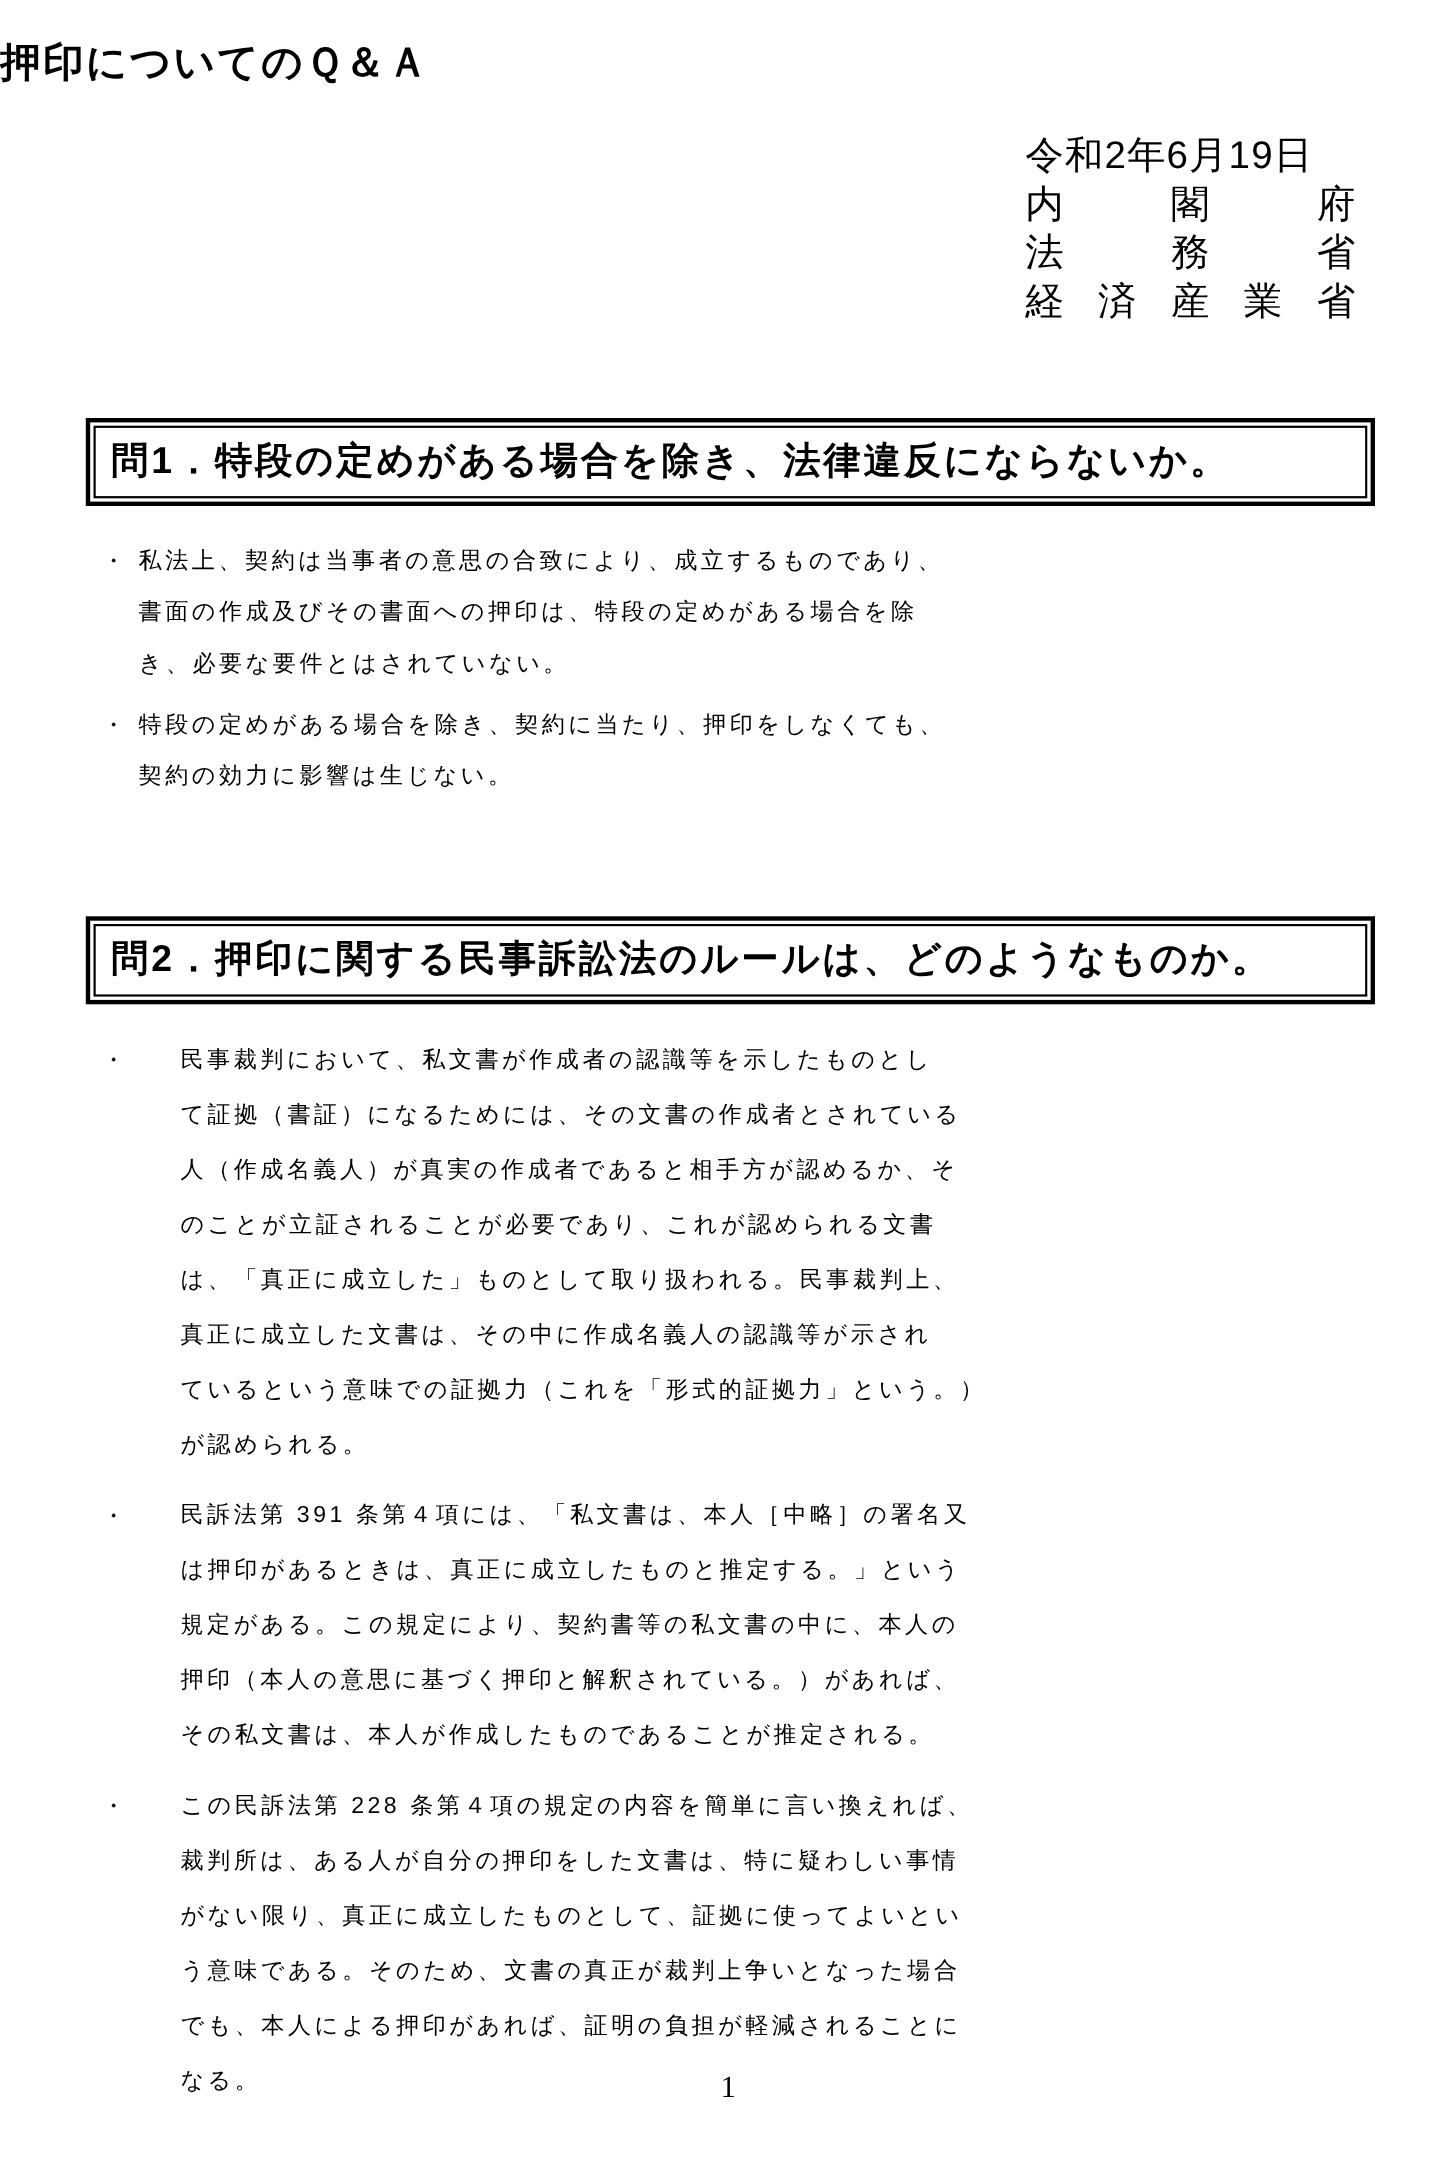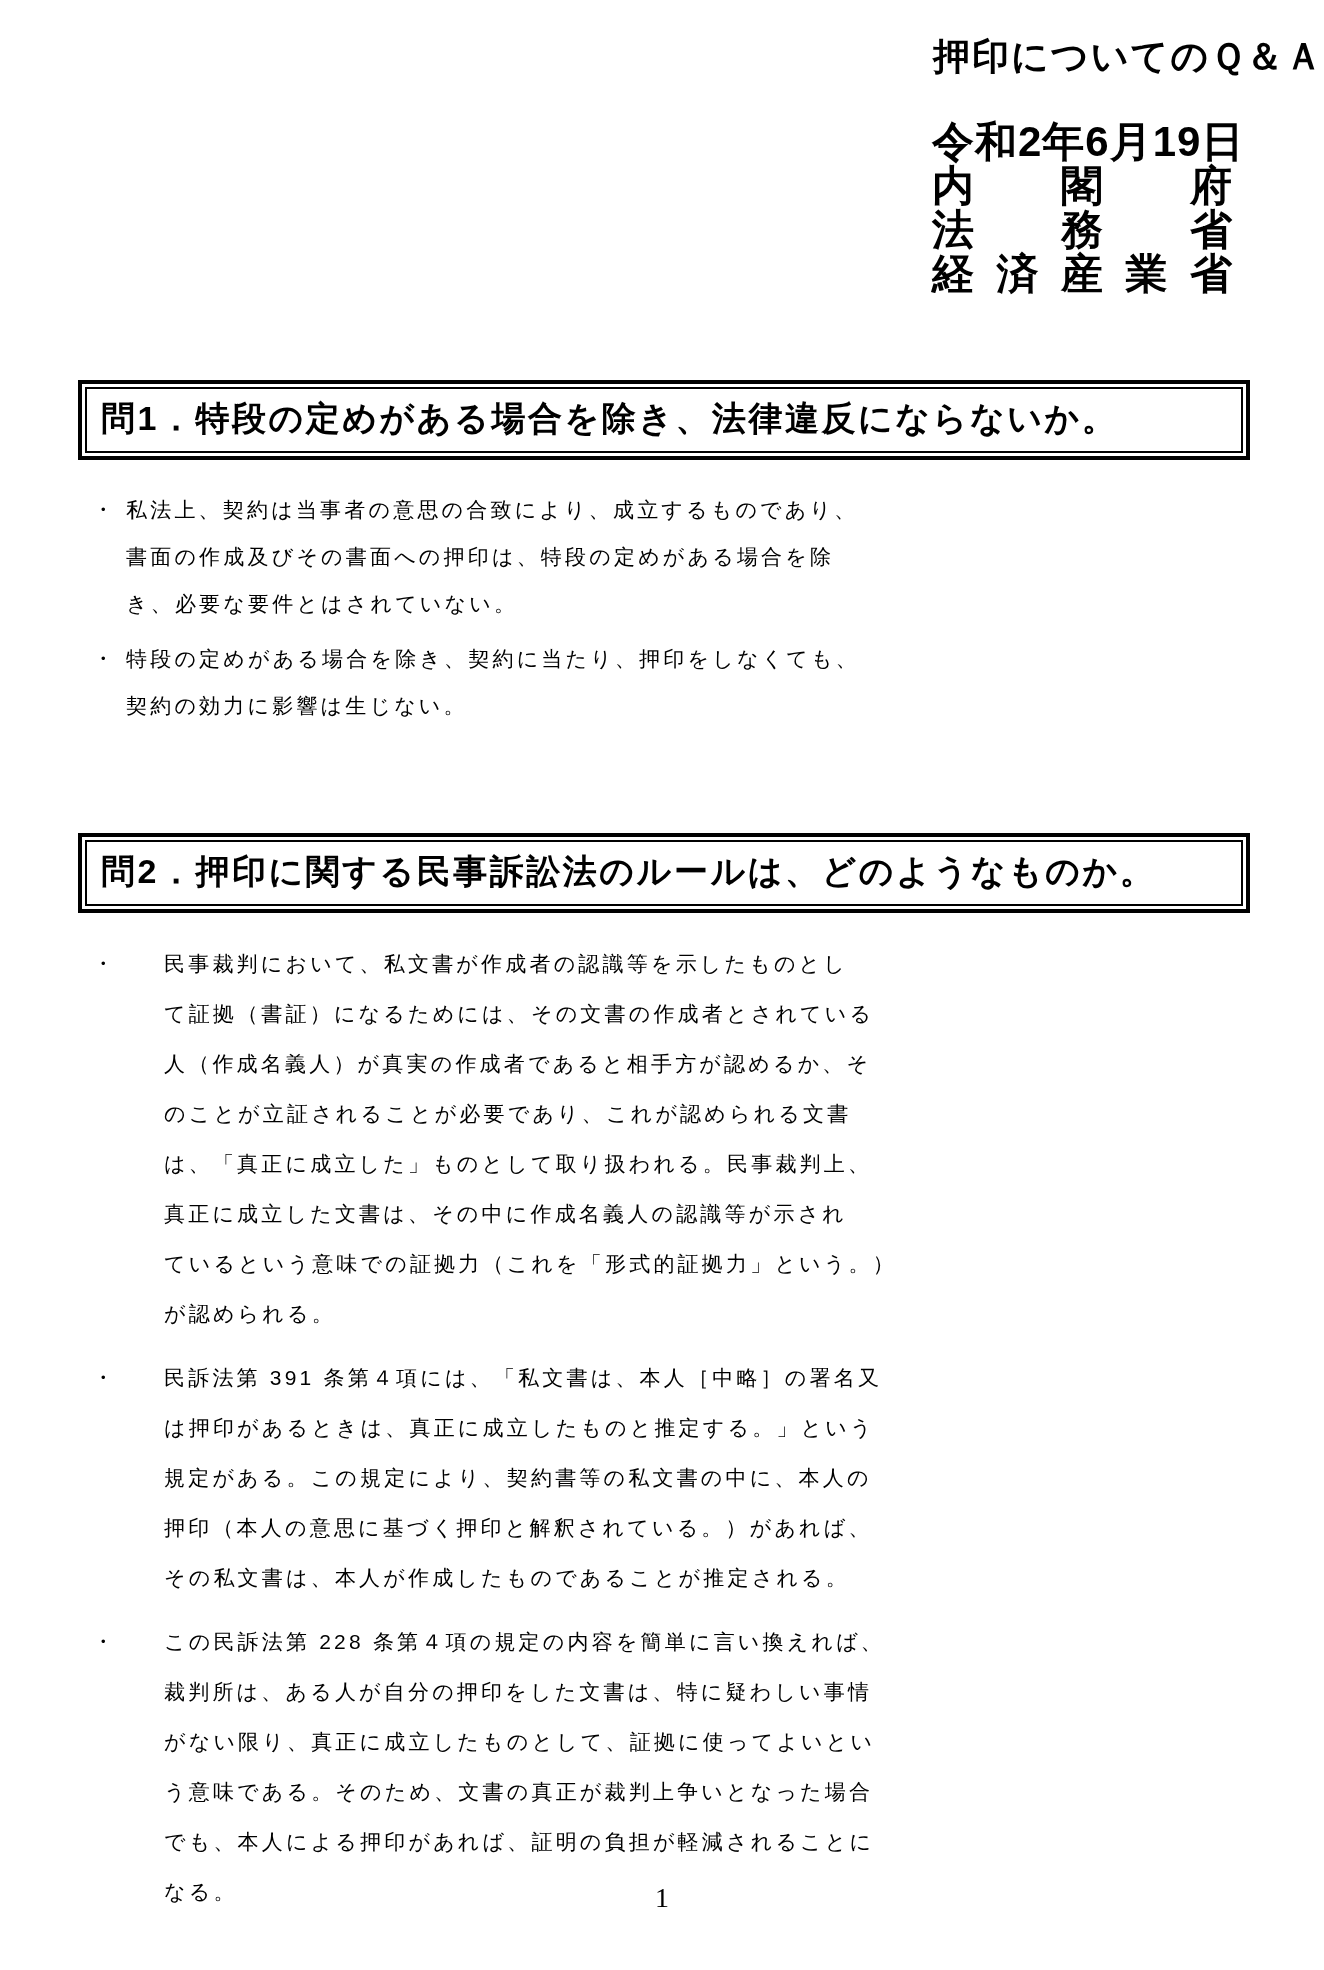--- a/index.html
+++ b/index.html
@@ -9,30 +9,30 @@
     height: 1970px;
     margin: 0 auto;
     background: #ffffff;
     color: #000000;
     font-family: "Liberation Sans", "DejaVu Sans", sans-serif;
     overflow: hidden;
   }
   .doc-title {
     margin: 0;
     padding-top: 32px;
-    text-align: right;
+    text-align: left;
     font-size: 37px;
     font-weight: bold;
     letter-spacing: 2px;
   }
   .header-block {
     width: 300px;
     margin: 38px 92px 0 auto;
-    font-size: 42px;
-    font-weight: bold;
+    font-size: 35px;
+    font-weight: normal;
   }
   .date-line {
     line-height: 44px;
     letter-spacing: 1px;
     white-space: nowrap;
   }
   .justify-chars {
     display: flex;
     justify-content: space-between;
     line-height: 44px;

